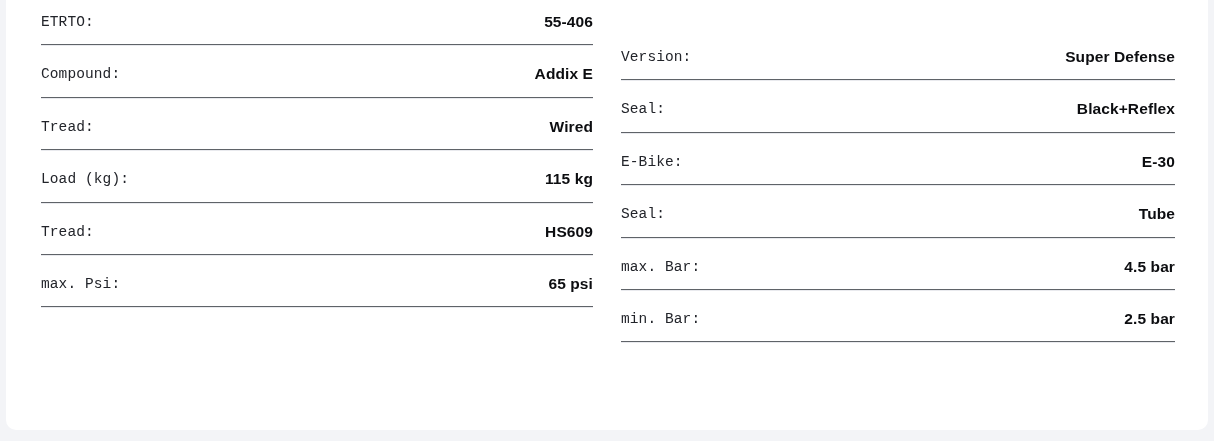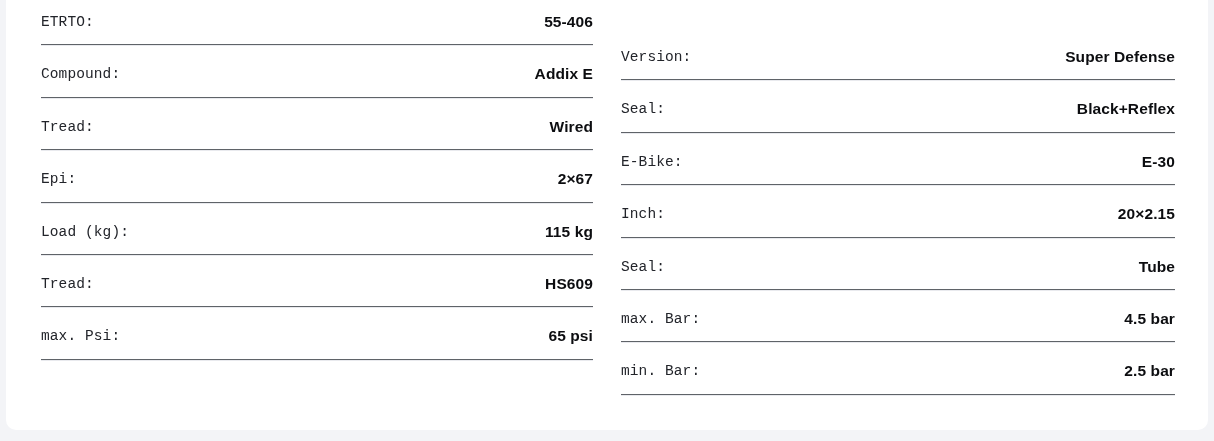--- a/index.html
+++ b/index.html
@@ -100,24 +100,20 @@
       </div>
       <div class="spec-row">
         <span class="spec-label">Compound:</span>
         <span class="spec-value">Addix E</span>
       </div>
       <div class="spec-row">
         <span class="spec-label">Tread:</span>
         <span class="spec-value">Wired</span>
       </div>
       <div class="spec-row">
-        <span class="spec-label">Epi:</span>
-        <span class="spec-value">2×67</span>
-      </div>
-      <div class="spec-row">
         <span class="spec-label">Load (kg):</span>
         <span class="spec-value">115 kg</span>
       </div>
       <div class="spec-row">
         <span class="spec-label">Tread:</span>
         <span class="spec-value">HS609</span>
       </div>
       <div class="spec-row">
         <span class="spec-label">max. Psi:</span>
         <span class="spec-value">65 psi</span>
@@ -131,24 +127,20 @@
       </div>
       <div class="spec-row">
         <span class="spec-label">Seal:</span>
         <span class="spec-value">Black+Reflex</span>
       </div>
       <div class="spec-row">
         <span class="spec-label">E-Bike:</span>
         <span class="spec-value">E-30</span>
       </div>
       <div class="spec-row">
-        <span class="spec-label">Inch:</span>
-        <span class="spec-value">20×2.15</span>
-      </div>
-      <div class="spec-row">
         <span class="spec-label">Seal:</span>
         <span class="spec-value">Tube</span>
       </div>
       <div class="spec-row">
         <span class="spec-label">max. Bar:</span>
         <span class="spec-value">4.5 bar</span>
       </div>
       <div class="spec-row">
         <span class="spec-label">min. Bar:</span>
         <span class="spec-value">2.5 bar</span>

